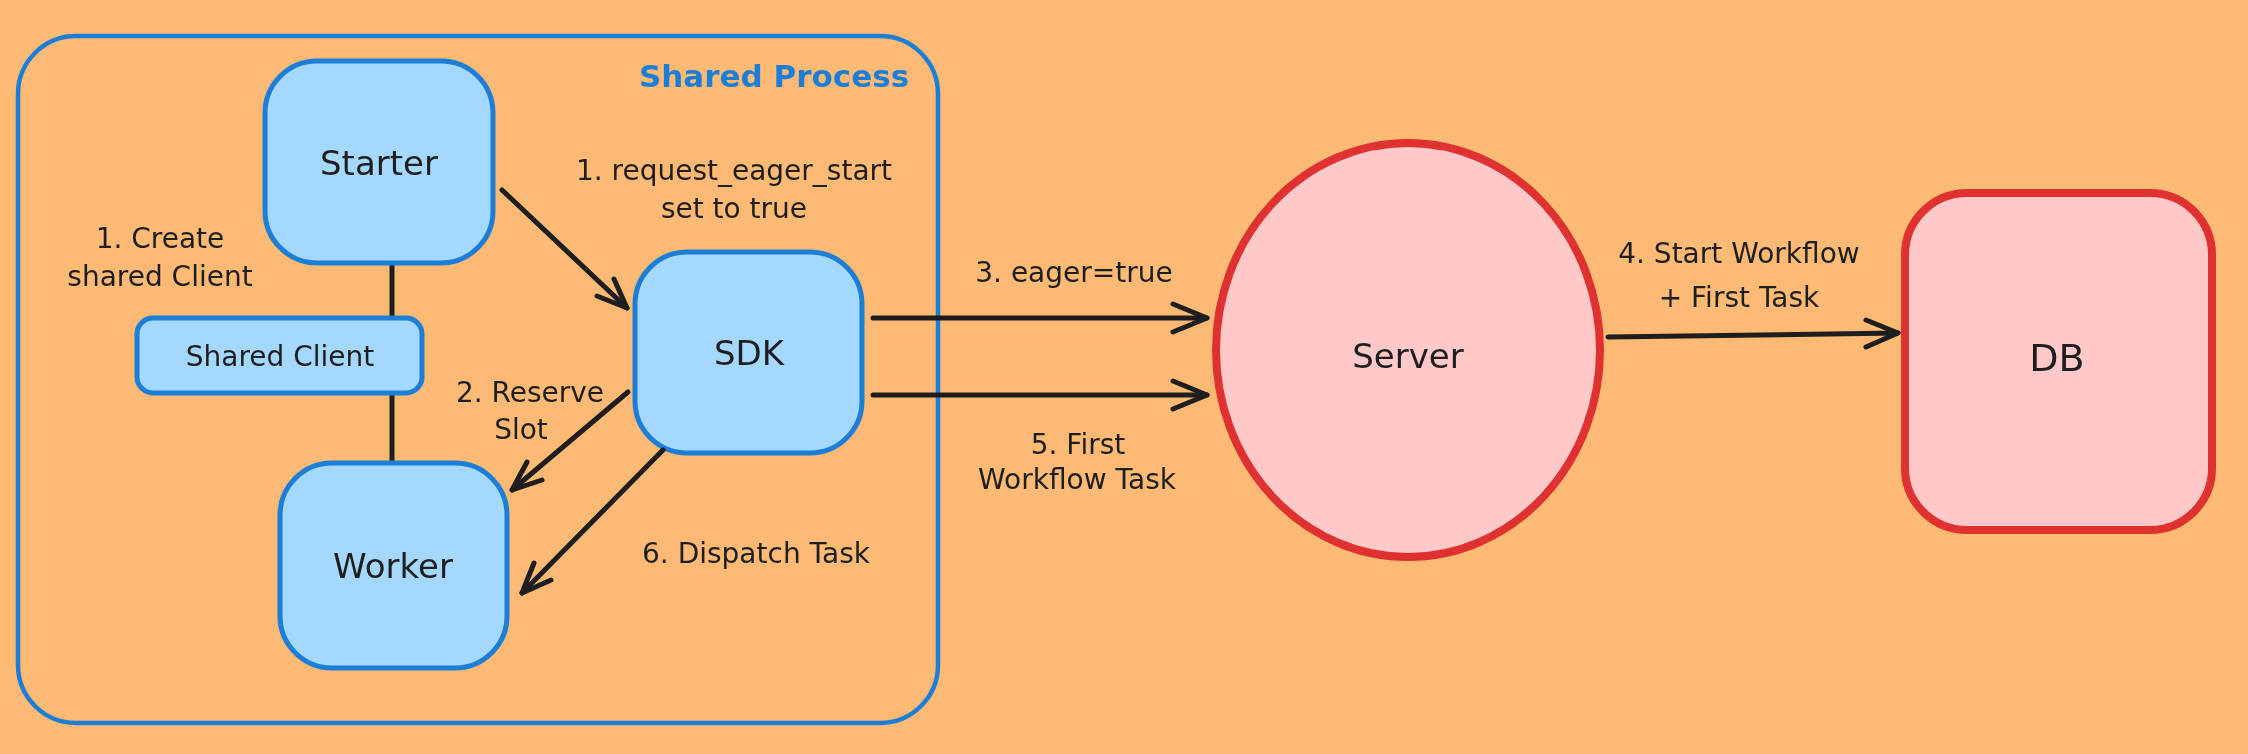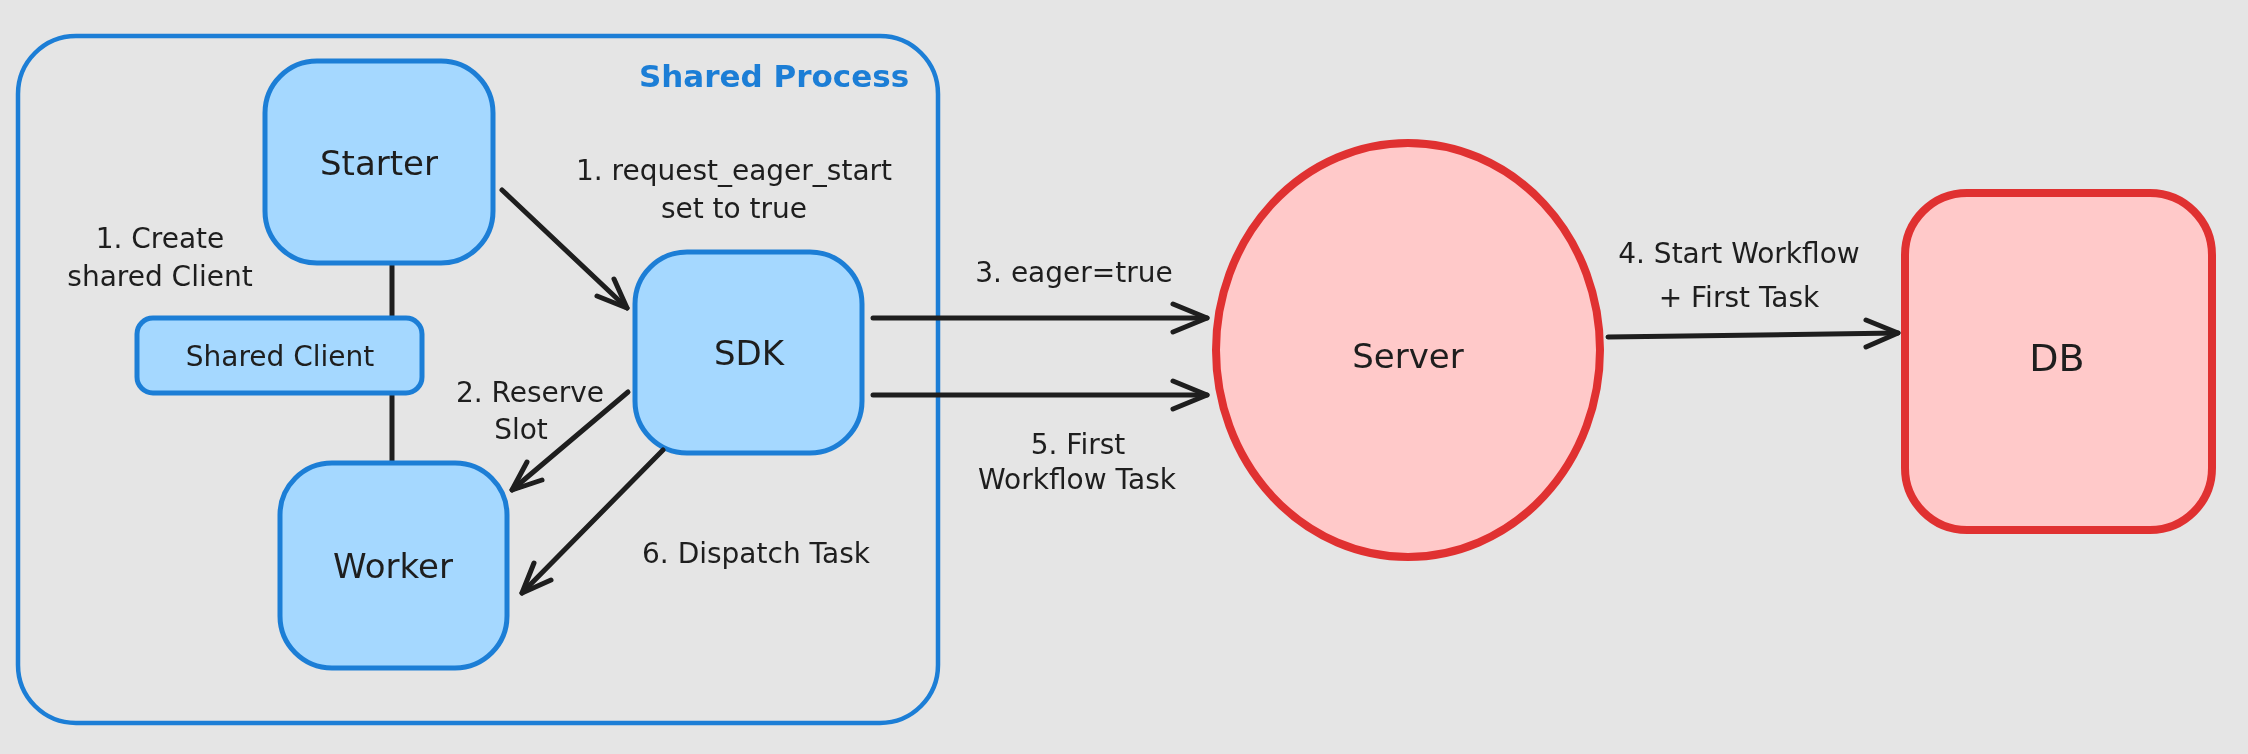--- a/index.html
+++ b/index.html
@@ -5,21 +5,21 @@
   html, body {
     margin: 0;
     padding: 0;
     background: #ffffff;
     font-family: "DejaVu Sans", "Liberation Sans", sans-serif;
   }
   .stage {
     position: relative;
     width: 2248px;
     height: 754px;
-    background: #e5e5e5;
+    background: #fdba74;
     overflow: hidden;
     text-align: center;
   }
   svg { display: block; }
 
   
   .container-box { fill: none; stroke: #1c7ed6; stroke-width: 4.5; }
   .blue-node    { fill: #a5d8ff; stroke: #1c7ed6; stroke-width: 5; }
   .red-node     { fill: #ffc9c9; stroke: #e03131; stroke-width: 8; }
   .ink-line     { stroke: #1e1e1e; stroke-width: 5; fill: none; stroke-linecap: round; stroke-linejoin: round; }

